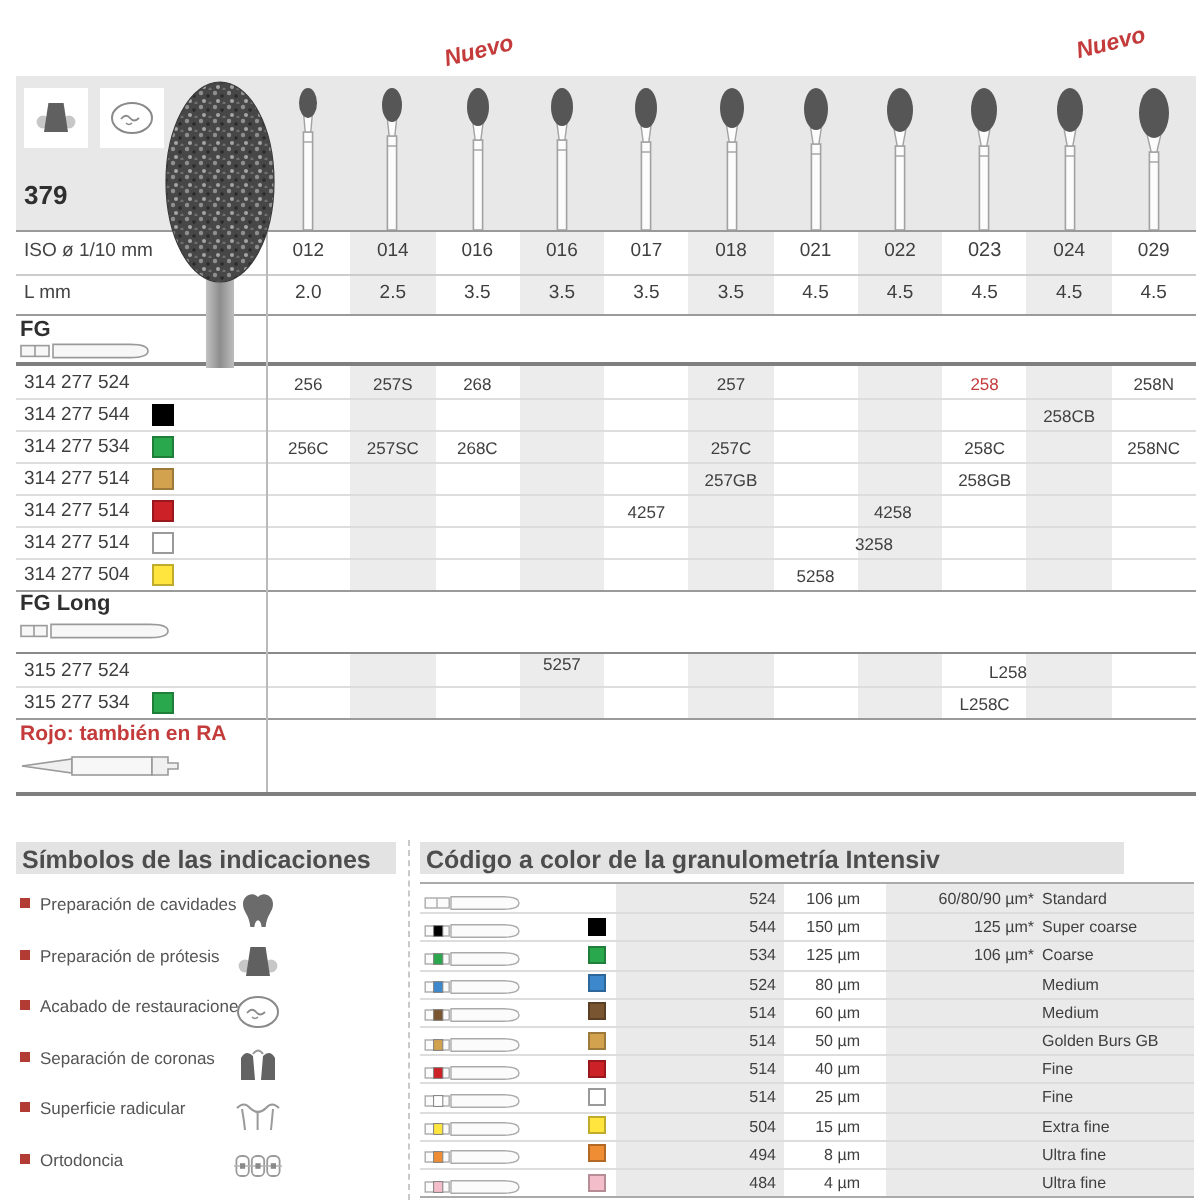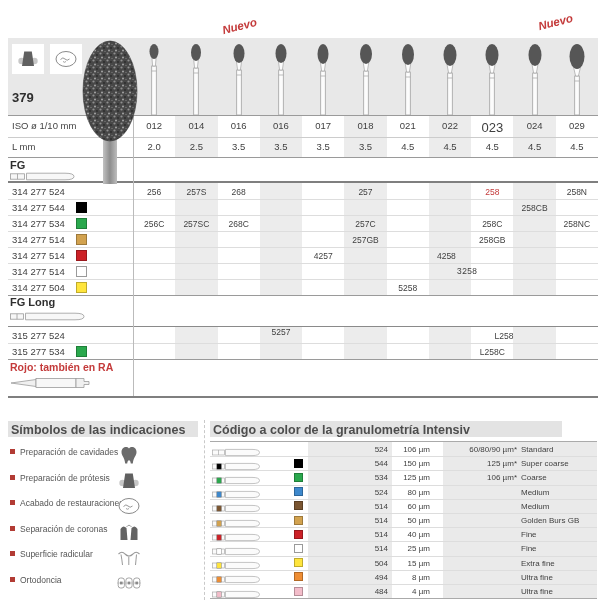--- a/index.html
+++ b/index.html
@@ -219,21 +219,21 @@
     </div>
   <div id="iso-values">
       <div class="abs celltxt" style="left: 133px; top: 120px; width: 42.2727px; font-size: 9.5px;">012</div>
       <div class="abs celltxt" style="left: 175.273px; top: 120px; width: 42.2727px; font-size: 9.5px;">014</div>
       <div class="abs celltxt" style="left: 217.545px; top: 120px; width: 42.2727px; font-size: 9.5px;">016</div>
       <div class="abs celltxt" style="left: 259.818px; top: 120px; width: 42.2727px; font-size: 9.5px;">016</div>
       <div class="abs celltxt" style="left: 302.091px; top: 120px; width: 42.2727px; font-size: 9.5px;">017</div>
       <div class="abs celltxt" style="left: 344.364px; top: 120px; width: 42.2727px; font-size: 9.5px;">018</div>
       <div class="abs celltxt" style="left: 386.636px; top: 120px; width: 42.2727px; font-size: 9.5px;">021</div>
       <div class="abs celltxt" style="left: 428.909px; top: 120px; width: 42.2727px; font-size: 9.5px;">022</div>
-      <div class="abs celltxt" style="left: 471.182px; top: 120px; width: 42.2727px; font-size: 13px;">023</div>
+      <div class="abs celltxt" style="left: 471.182px; top: 120px; width: 42.2727px; font-size: 10px;">023</div>
       <div class="abs celltxt" style="left: 513.455px; top: 120px; width: 42.2727px; font-size: 9.5px;">024</div>
       <div class="abs celltxt" style="left: 555.727px; top: 120px; width: 42.2727px; font-size: 9.5px;">029</div>
     </div>
   <div id="l-values">
       <div class="abs celltxt" style="left: 133px; top: 141px; width: 42.2727px; font-size: 9.5px;">2.0</div>
       <div class="abs celltxt" style="left: 175.273px; top: 141px; width: 42.2727px; font-size: 9.5px;">2.5</div>
       <div class="abs celltxt" style="left: 217.545px; top: 141px; width: 42.2727px; font-size: 9.5px;">3.5</div>
       <div class="abs celltxt" style="left: 259.818px; top: 141px; width: 42.2727px; font-size: 9.5px;">3.5</div>
       <div class="abs celltxt" style="left: 302.091px; top: 141px; width: 42.2727px; font-size: 9.5px;">3.5</div>
       <div class="abs celltxt" style="left: 344.364px; top: 141px; width: 42.2727px; font-size: 9.5px;">3.5</div>
@@ -265,21 +265,21 @@
       <div class="abs ordercode" style="left: 12px; top: 234px;">314 277 514</div>
       <div class="abs chip" style="left: 76px; top: 233.5px; width: 11px; height: 11px; background: rgb(210, 162, 79); border: 1px solid rgba(0, 0, 0, 0.25);"></div>
       <div class="abs celltxt" style="left: 344.364px; top: 234.5px; width: 42.2727px;">257GB</div>
       <div class="abs celltxt" style="left: 471.182px; top: 234.5px; width: 42.2727px;">258GB</div>
       <div class="abs ordercode" style="left: 12px; top: 250px;">314 277 514</div>
       <div class="abs chip" style="left: 76px; top: 249.5px; width: 11px; height: 11px; background: rgb(204, 33, 39); border: 1px solid rgba(0, 0, 0, 0.25);"></div>
       <div class="abs celltxt" style="left: 302.091px; top: 250.5px; width: 42.2727px;">4257</div>
       <div class="abs celltxt" style="left: 428.909px; top: 250.5px; width: 35px;">4258</div>
       <div class="abs ordercode" style="left: 12px; top: 266px;">314 277 514</div>
       <div class="abs chip" style="left: 76px; top: 265.5px; width: 11px; height: 11px; background: rgb(255, 255, 255); border: 1px solid rgb(154, 154, 154);"></div>
-      <div class="abs celltxt" style="left: 435px; top: 266.5px; width: 64px; font-family: Liberation Mono, monospace;">3258</div>
+      <div class="abs celltxt" style="left: 405px; top: 266.5px; width: 64px;">3258</div>
       <div class="abs ordercode" style="left: 12px; top: 282px;">314 277 504</div>
       <div class="abs chip" style="left: 76px; top: 281.5px; width: 11px; height: 11px; background: rgb(255, 229, 61); border: 1px solid rgba(0, 0, 0, 0.25);"></div>
       <div class="abs celltxt" style="left: 259.818px; top: 282.5px; width: 42.2727px; margin-top: 44px;">5257</div>
       <div class="abs celltxt" style="left: 386.636px; top: 282.5px; width: 42.2727px;">5258</div>
     </div>
   <div id="fg-long-rows">
       <div class="abs ordercode" style="left: 12px; top: 330px;">315 277 524</div>
       <div class="abs celltxt" style="left: 471.182px; top: 330.5px; width: 42.2727px; text-align: right;">L258</div>
       <div class="abs ordercode" style="left: 12px; top: 346px;">315 277 534</div>
       <div class="abs chip" style="left: 76px; top: 345.5px; width: 11px; height: 11px; background: rgb(42, 168, 77); border: 1px solid rgba(0, 0, 0, 0.25);"></div>

